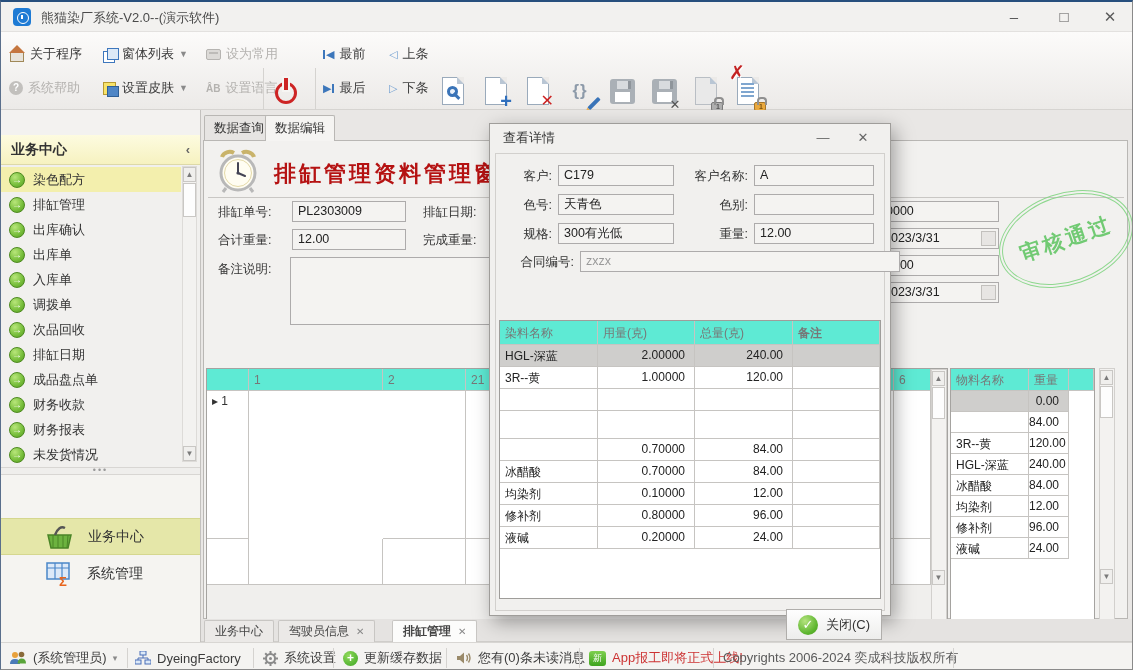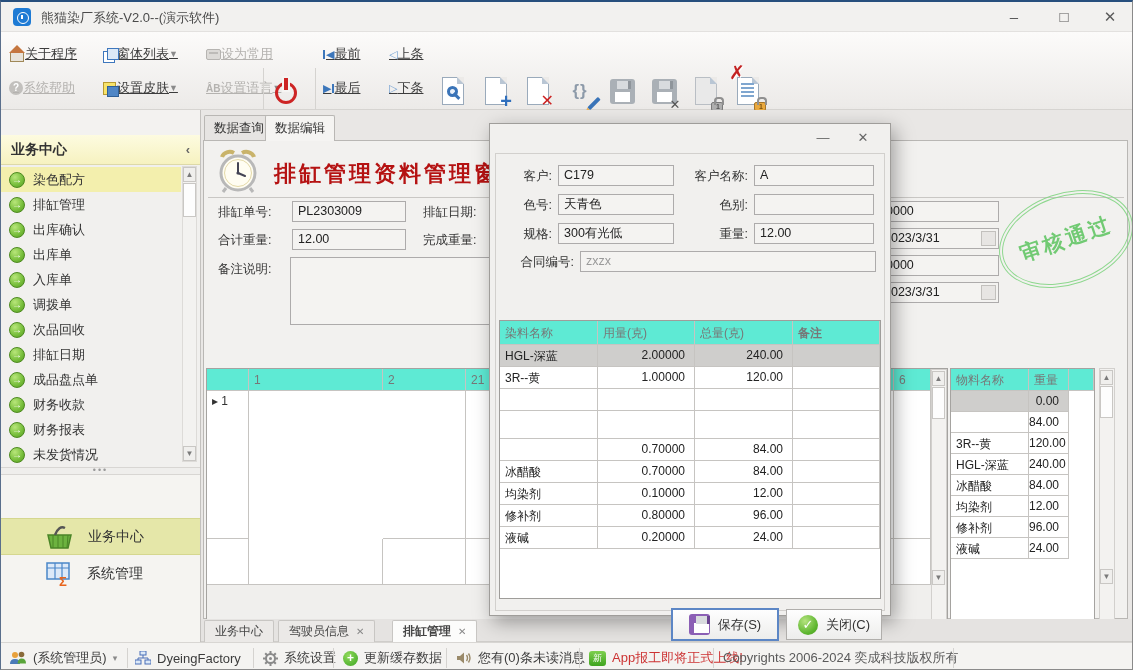--- a/index.html
+++ b/index.html
@@ -11,21 +11,21 @@
 .titlebar{left:0;top:0;width:100%;height:30px;background:#f2f1ef;border-bottom:1px solid #e3e1df;}
 .app-icon{position:absolute;left:12px;top:6px;width:18px;height:18px;background:#1d7ad4;border-radius:4px;}
 .app-icon::before{content:"";position:absolute;left:4px;top:4px;width:10px;height:10px;border:1.5px solid #fff;border-radius:50%;}
 .app-icon::after{content:"";position:absolute;left:8px;top:7px;width:1.5px;height:4px;background:#fff;}
 .title-text{position:absolute;left:40px;top:7px;font-size:13px;color:#4a4a4a;}
 .win-ctrl{position:absolute;top:0;width:46px;height:30px;line-height:29px;text-align:center;font-size:15px;color:#5a5a5a;}
 
 
 .toolbar{left:0;top:30px;width:100%;height:78px;background:linear-gradient(#fcfbfa,#eceae8);border-bottom:1px solid #d6d4d1;}
 .tsep{position:absolute;top:36px;height:62px;width:1px;background:#d5d3d0;}
-.tbtn-sm{position:absolute;height:24px;display:flex;align-items:center;font-size:13px;color:#3c3c3c;white-space:nowrap;cursor:default;text-decoration:underline;}
+.tbtn-sm{position:absolute;height:24px;display:flex;align-items:center;gap:5px;font-size:13px;color:#3c3c3c;white-space:nowrap;cursor:default;}
 .tbtn-sm.disabled{color:#b4b2af;}
 .caret{font-size:9px;color:#8a8a8a;}
 .tbtn-lg{position:absolute;top:33px;width:46px;height:64px;display:flex;flex-direction:column;align-items:center;justify-content:flex-end;font-size:13px;color:#3c3c3c;}
 .tbtn-lg .ic{height:36px;display:flex;align-items:center;justify-content:center;}
 .tbtn-lg .lbl{line-height:20px;}
 .tbtn-lg.disabled{color:#b4b2af;}
 
 .ihouse{width:16px;height:14px;position:relative;}
 .ihouse::before{content:"";position:absolute;left:1px;top:5px;width:12px;height:8px;background:#e8e3da;border:1px solid #a08858;}
 .ihouse::after{content:"";position:absolute;left:0;top:-2px;border-left:8px solid transparent;border-right:8px solid transparent;border-bottom:8px solid #c5763f;}
@@ -525,41 +525,42 @@
       <span class="red-text">App报工即将正式上线!</span>
     </div>
     <div class="st-sep" style="left:712px;"></div>
     <div class="st-item" style="left:722px;color:#5a5a5a;">
       <span>Copyrights 2006-2024 奕成科技版权所有</span>
     </div>
     <div class="st-sep" style="left:952px;"></div>
   </div>
 
   <div class="modal abs">
+    <div class="modal-title">查看详情</div>
     <div class="m-ctrl" style="left:318px;">—</div>
     <div class="m-ctrl" style="left:358px;">✕</div>
 
     <div class="modal-inner">
       <div class="flabel" style="left:12px;top:14px;width:44px;text-align:right;">客户:</div>
       <div class="finput" style="left:62px;top:11px;width:116px;">C179</div>
       <div class="flabel" style="left:186px;top:14px;width:66px;text-align:right;">客户名称:</div>
       <div class="finput" style="left:258px;top:11px;width:120px;">A</div>
 
       <div class="flabel" style="left:12px;top:43px;width:44px;text-align:right;">色号:</div>
       <div class="finput" style="left:62px;top:40px;width:116px;">天青色</div>
       <div class="flabel" style="left:186px;top:43px;width:66px;text-align:right;">色别:</div>
       <div class="finput" style="left:258px;top:40px;width:120px;"></div>
 
       <div class="flabel" style="left:12px;top:72px;width:44px;text-align:right;">规格:</div>
       <div class="finput" style="left:62px;top:69px;width:116px;">300有光低</div>
       <div class="flabel" style="left:186px;top:72px;width:66px;text-align:right;">重量:</div>
       <div class="finput" style="left:258px;top:69px;width:120px;">12.00</div>
 
       <div class="flabel" style="left:6px;top:100px;width:72px;text-align:right;">合同编号:</div>
-      <div class="finput" style="left:84px;top:97px;width:296px;color:#9a9a9a;">zxzx</div>
+      <div class="finput" style="left:84px;top:97px;width:320px;color:#9a9a9a;">zxzx</div>
 
       <div class="mtable">
         <div class="gcell ghead" style="left:0;top:0;width:98px;height:24px;line-height:18px;">染料名称</div>
         <div class="gcell ghead" style="left:98px;top:0;width:97px;height:24px;line-height:18px;">用量(克)</div>
         <div class="gcell ghead" style="left:195px;top:0;width:98px;height:24px;line-height:18px;">总量(克)</div>
         <div class="gcell ghead" style="left:293px;top:0;width:87px;height:24px;line-height:18px;font-weight:bold;">备注</div>
 
         <div class="gcell mrow-sel" style="left:0;top:24px;width:98px;height:22px;color:#222;">HGL-深蓝</div>
         <div class="gcell mrow-sel num" style="left:98px;top:24px;width:97px;height:22px;color:#222;">2.00000</div>
         <div class="gcell mrow-sel num" style="left:195px;top:24px;width:98px;height:22px;color:#222;">240.00</div>
@@ -599,24 +600,20 @@
         <div class="gcell num" style="left:98px;top:184px;width:97px;height:22px;color:#222;">0.80000</div>
         <div class="gcell num" style="left:195px;top:184px;width:98px;height:22px;color:#222;">96.00</div>
         <div class="gcell" style="left:293px;top:184px;width:87px;height:22px;color:#222;"></div>
 
         <div class="gcell" style="left:0;top:206px;width:98px;height:22px;color:#222;">液碱</div>
         <div class="gcell num" style="left:98px;top:206px;width:97px;height:22px;color:#222;">0.20000</div>
         <div class="gcell num" style="left:195px;top:206px;width:98px;height:22px;color:#222;">24.00</div>
         <div class="gcell" style="left:293px;top:206px;width:87px;height:22px;color:#222;"></div>
       </div>
 
-      <div class="mbtn focus" style="left:176px;width:106px;">
-        <span class="floppy purple" style="width:21px;height:21px;"></span>
-        <span>保存(S)</span>
-      </div>
       <div class="mbtn" style="left:290px;width:96px;">
         <span class="gcheck">✓</span>
         <span>关闭(C)</span>
       </div>
     </div>
   </div>
 
 </div>
 
 </body></html>

